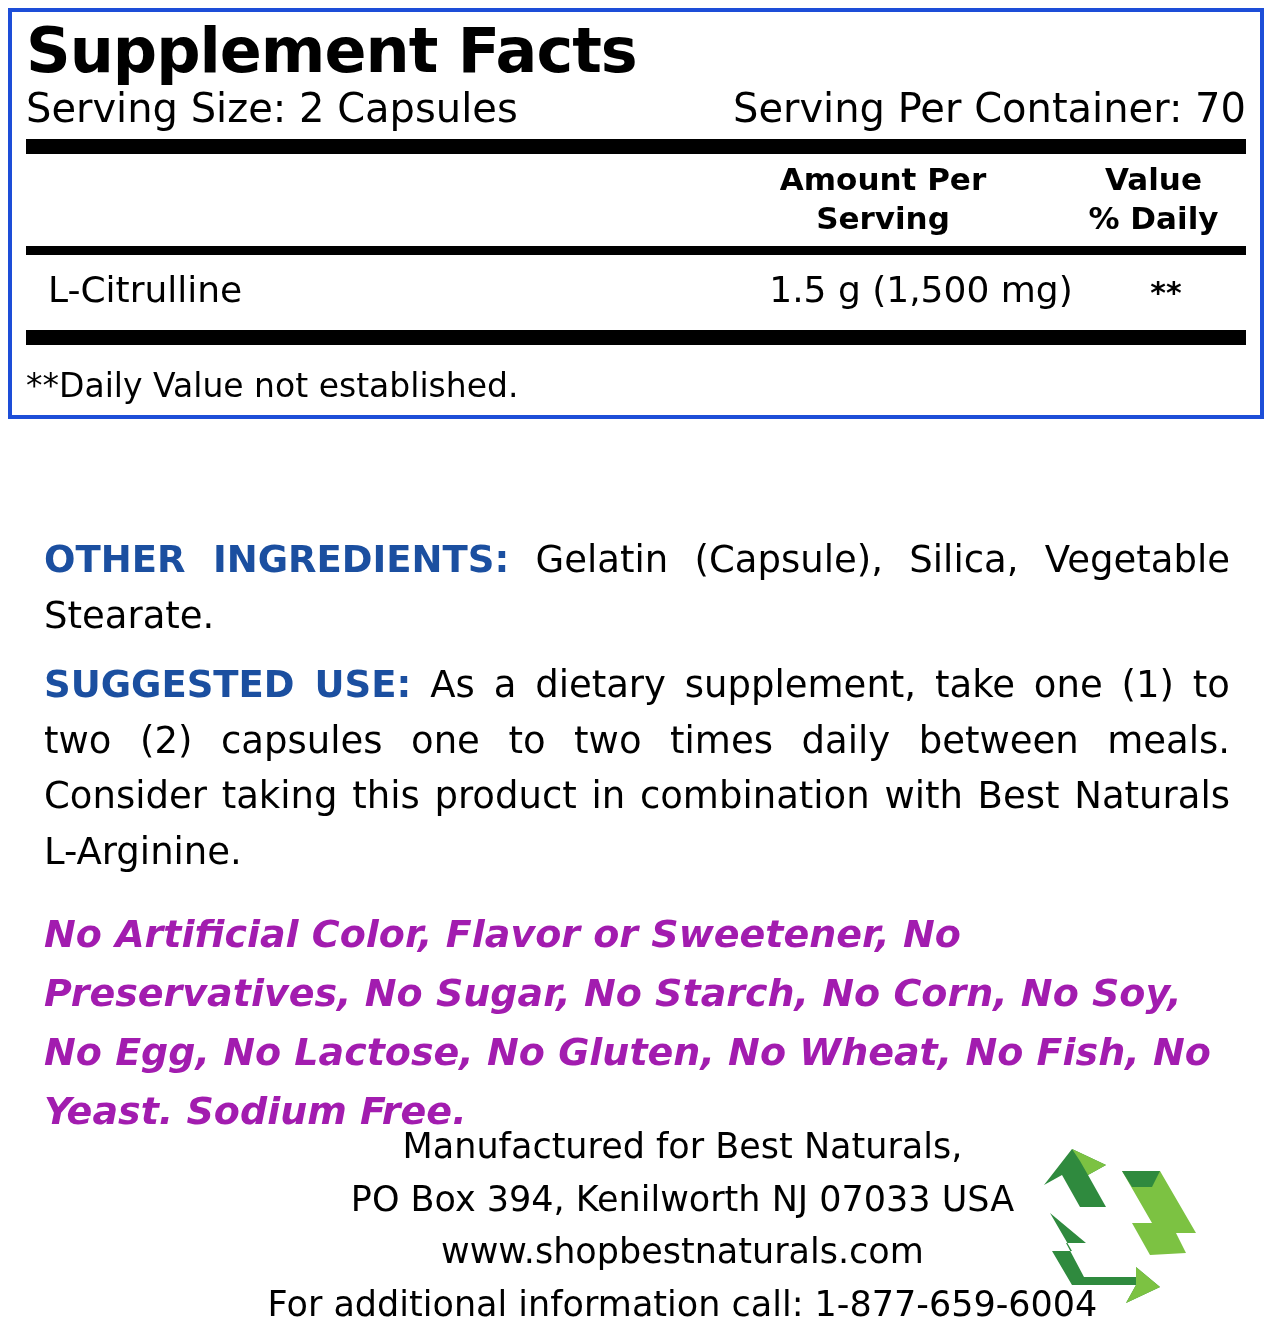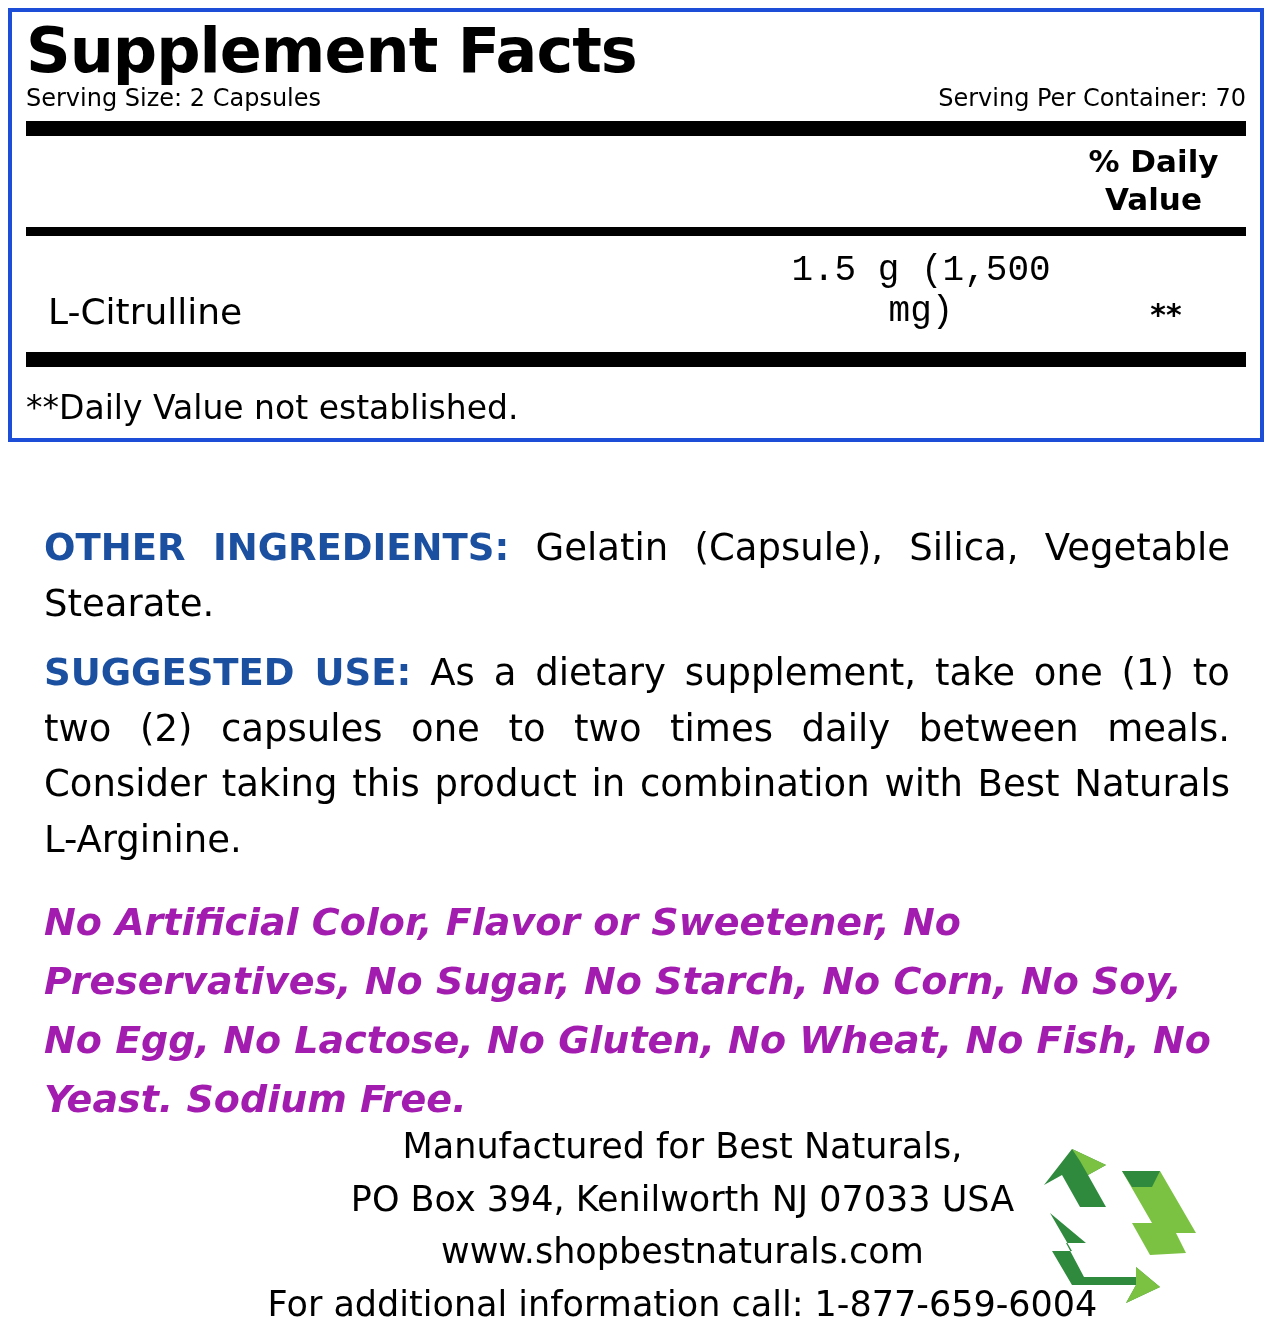--- a/index.html
+++ b/index.html
@@ -41,21 +41,21 @@
     font-size: 62px;
     line-height: 1.05;
     letter-spacing: -1px;
     margin: 0 0 2px 0;
   }
 
   .sf-serving-row {
     display: flex;
     justify-content: space-between;
     align-items: baseline;
-    font-size: 24px;
+    font-size: 40px;
     line-height: 1.15;
     padding-bottom: 4px;
   }
 
   .rule-thick {
     height: 15px;
     background: #000;
     margin: 4px 0 0 0;
   }
   .rule-med {
@@ -80,42 +80,42 @@
   .sf-head-col.amount { width: 300px; text-align: center; }
   .sf-head-col.dv { width: 185px; text-align: center; }
 
   .sf-row {
     display: flex;
     align-items: flex-end;
     padding: 14px 0 16px 0;
     font-size: 36px;
   }
   .sf-row .nutrient { flex: 1 1 auto; padding-left: 22px; }
-  .sf-row .amount { width: 330px; text-align: center; font-family: Liberation Mono, monospace; }
+  .sf-row .amount { width: 330px; text-align: center; }
   .sf-row .dv { width: 160px; text-align: center; font-weight: bold; font-size: 30px; }
 
   .sf-footnote {
     font-size: 33px;
     padding-top: 21px;
     line-height: 1.2;
   }
 
   
   .body-copy {
     position: absolute;
     left: 44px;
     top: 520px;
     width: 1186px;
   }
 
   .para {
     font-size: 37px;
     line-height: 1.5;
     text-align: justify;
-    margin: 0 0 14px 0;
+    margin: 12px 0 14px 0;
   }
   .para .lead {
     color: #1b4fa0;
     font-weight: bold;
   }
 
   .claims {
     color: #a21caf;
     font-weight: bold;
     font-style: italic;
@@ -160,23 +160,27 @@
     <div class="sf-title">Supplement Facts</div>
 
     <div class="sf-serving-row">
       <span>Serving Size: 2 Capsules</span>
       <span>Serving Per Container: 70</span>
     </div>
 
     <div class="rule-thick"></div>
 
     <div class="sf-head">
+      <div class="sf-head-col amount">
+        <div>Amount Per</div>
+        <div>Serving</div>
+      </div>
       <div class="sf-head-col dv">
+        <div>Value</div>
         <div>% Daily</div>
-        <div>Value</div>
       </div>
     </div>
 
     <div class="rule-med"></div>
 
     <div class="sf-row">
       <div class="nutrient">L-Citrulline</div>
       <div class="amount">1.5 g (1,500 mg)</div>
       <div class="dv">**</div>
     </div>

